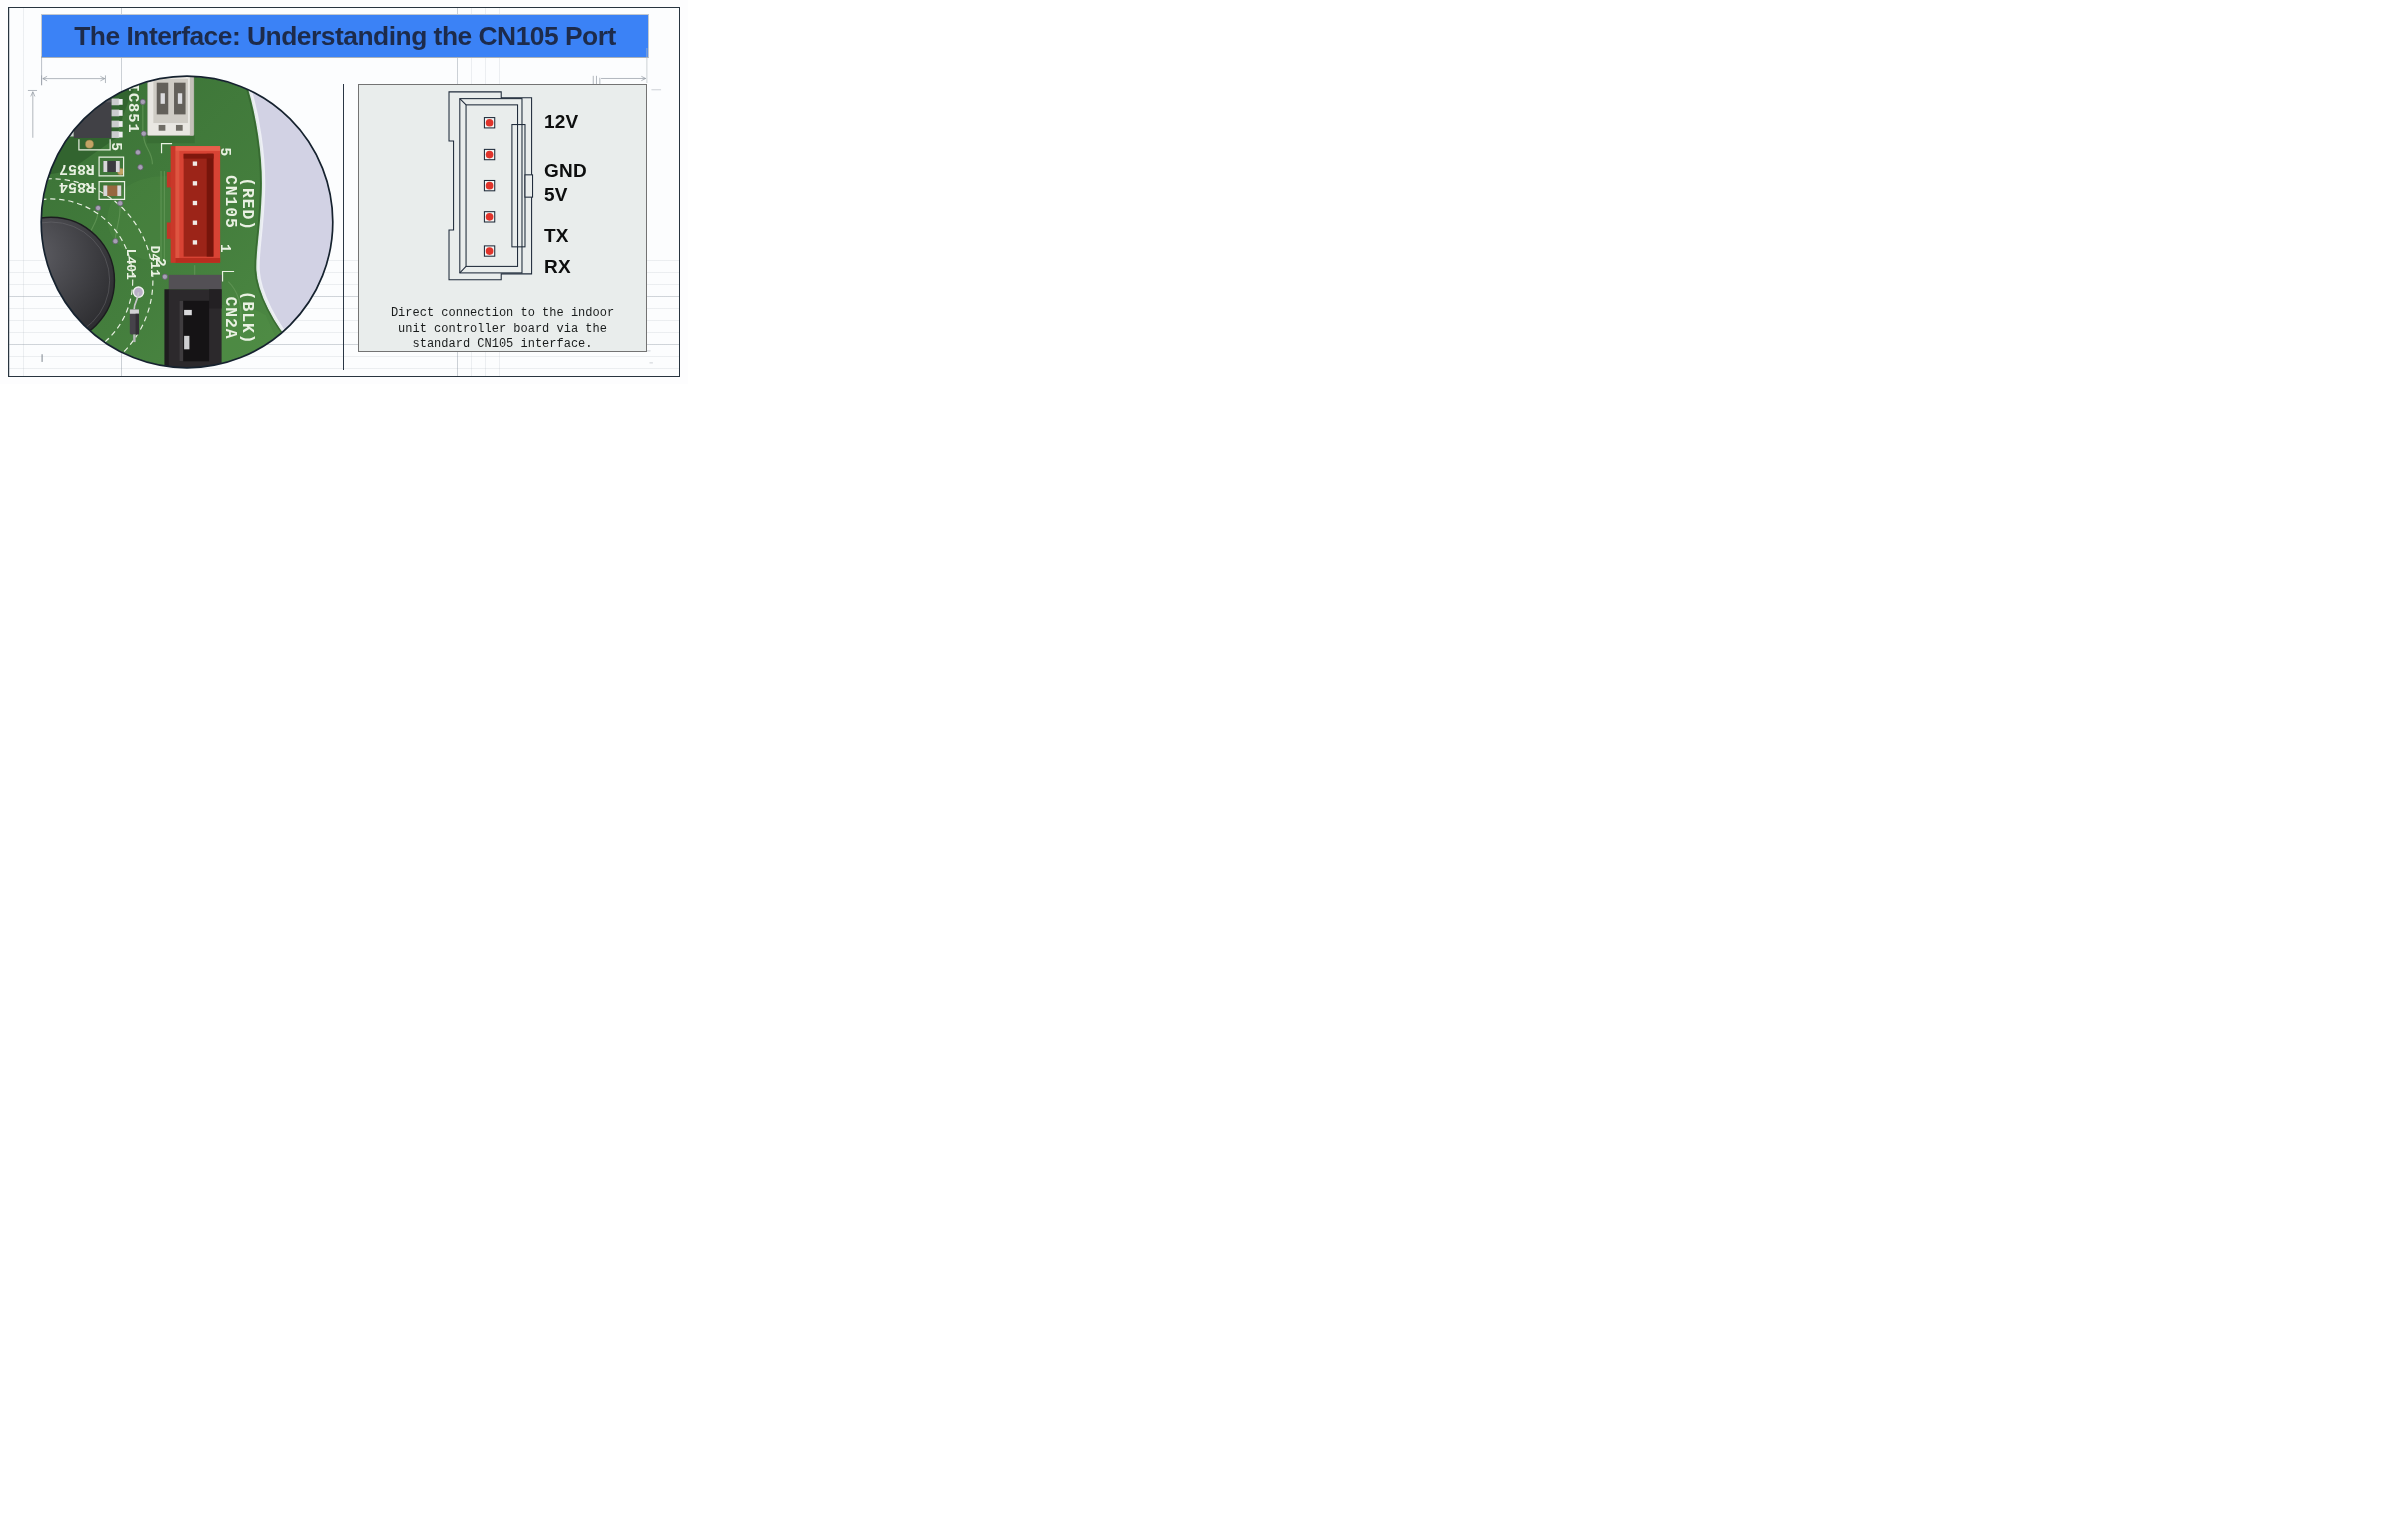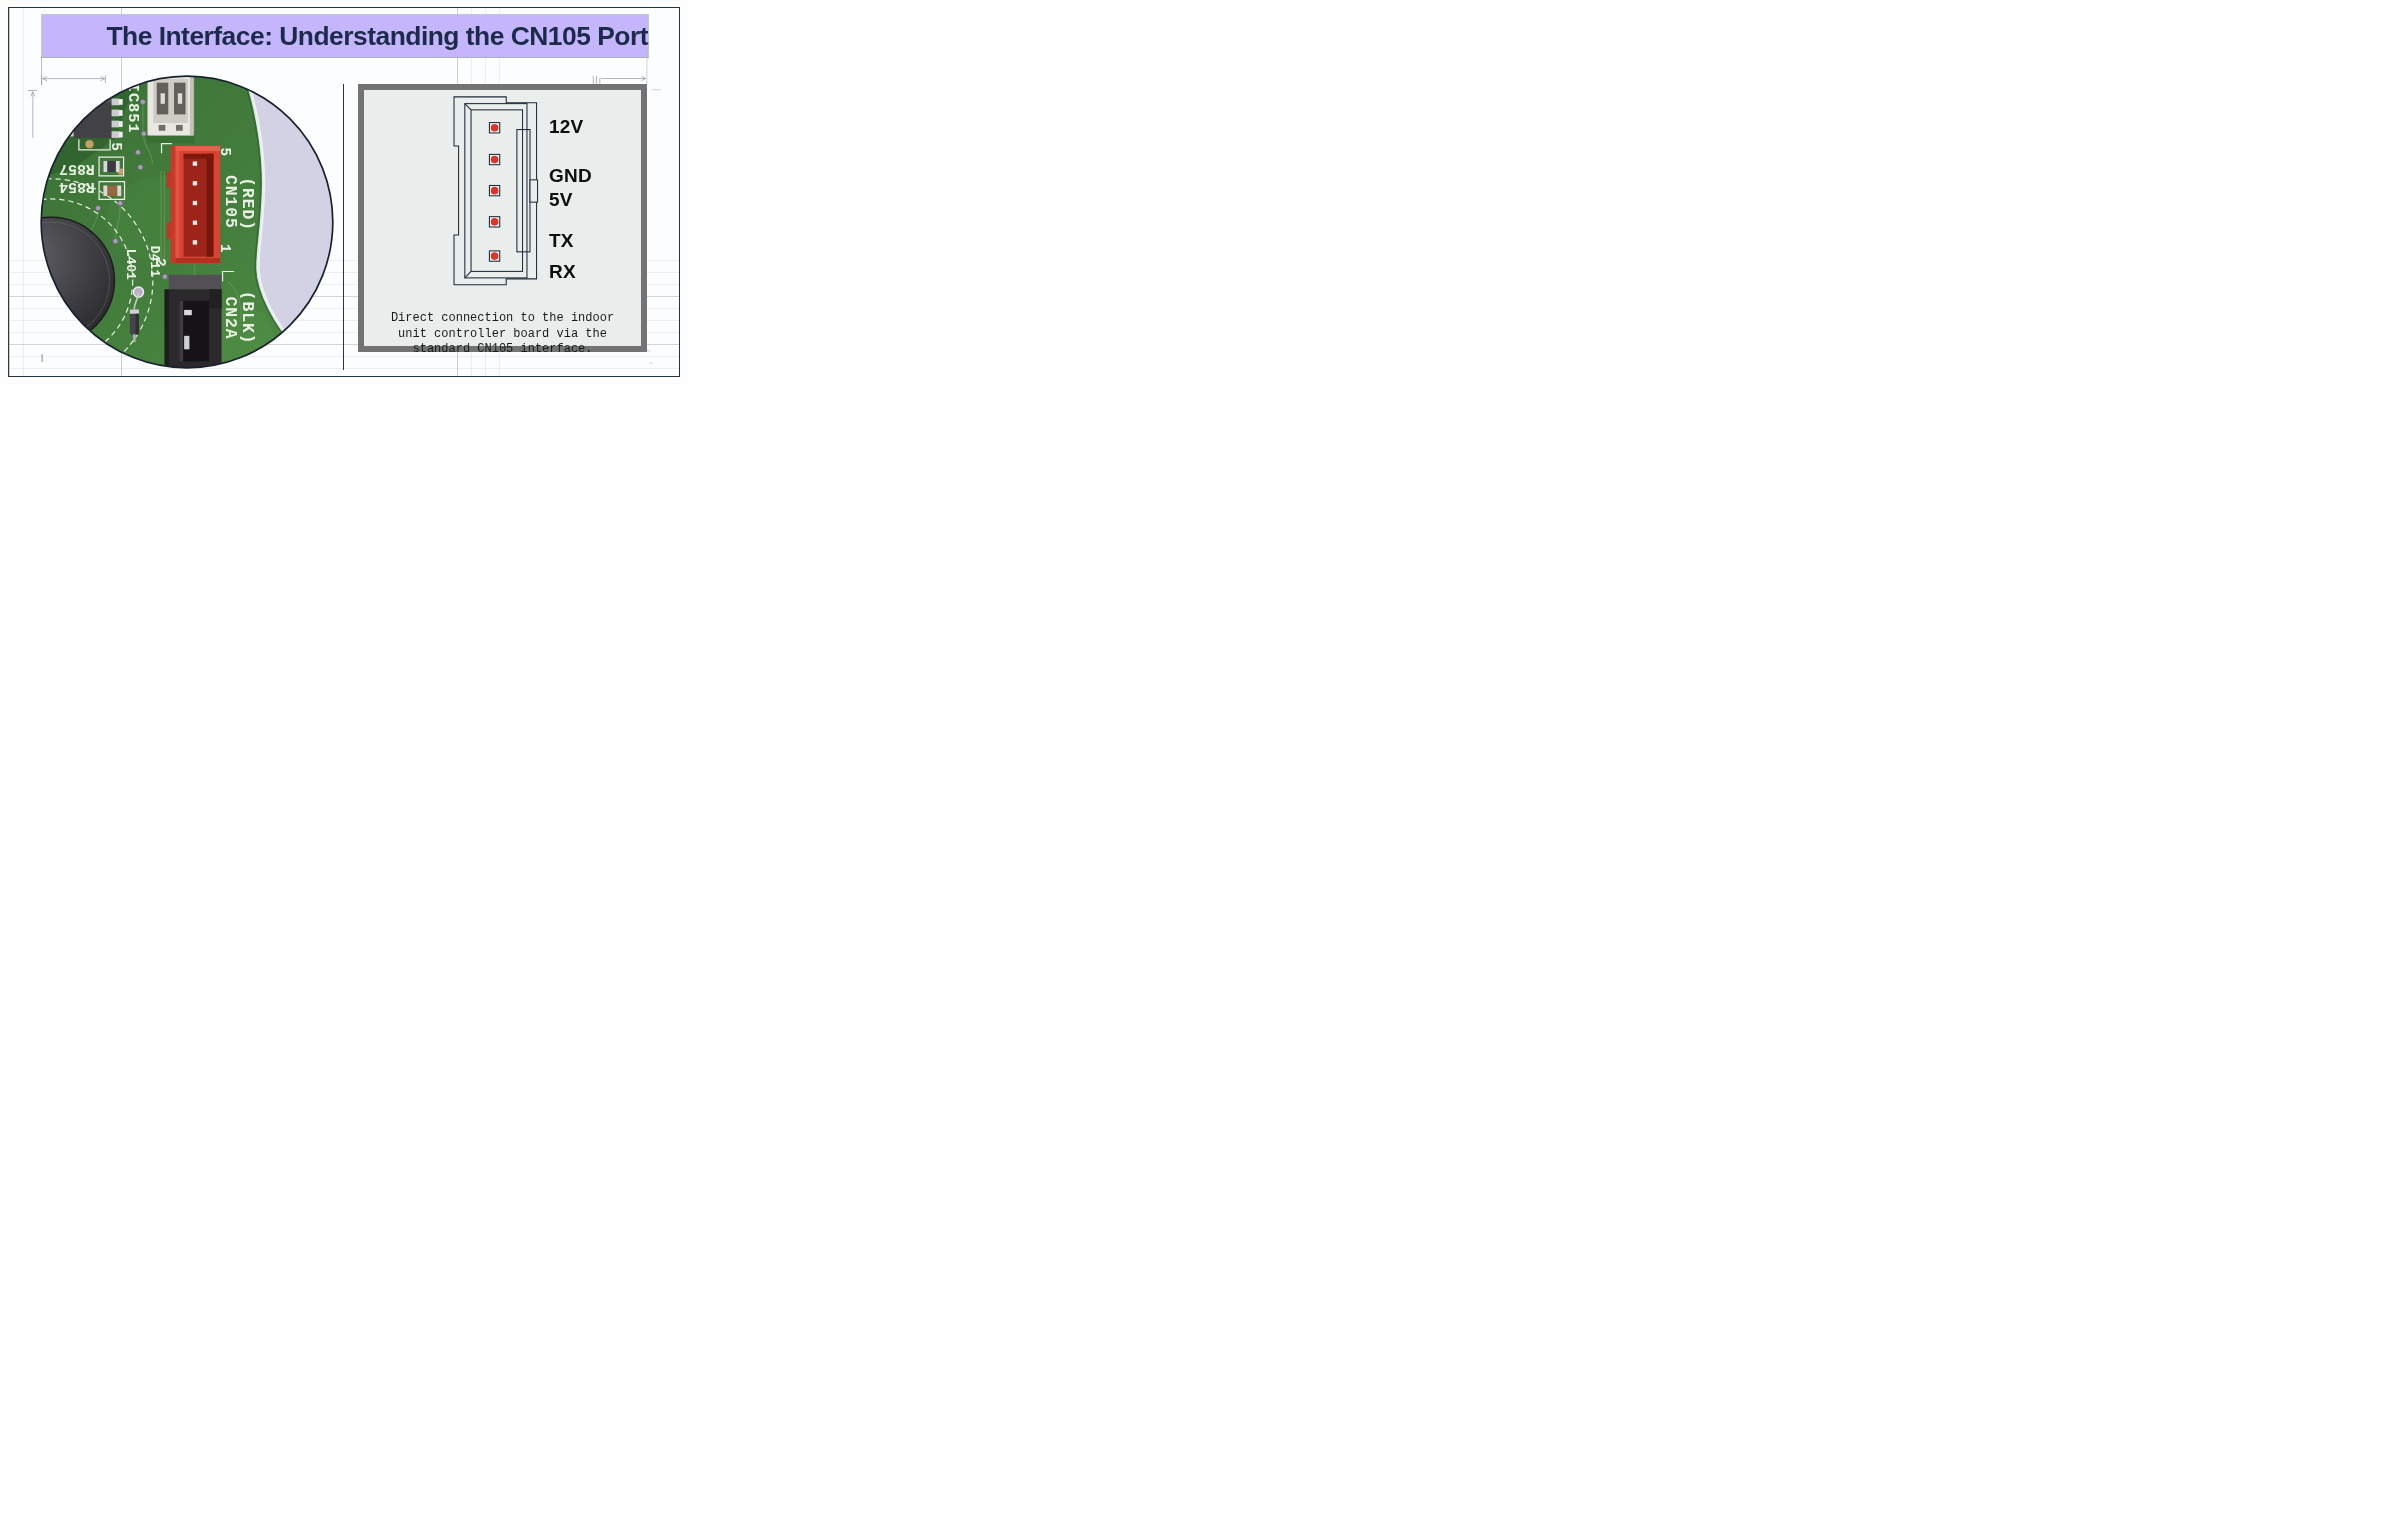--- a/index.html
+++ b/index.html
@@ -7,26 +7,26 @@
           font-family:"Liberation Sans",sans-serif;}
   .frame{position:absolute;left:8.2px;top:6.7px;width:670px;height:368px;
          border:1.2px solid #28343f;
          background-color:#fcfdfe;
          background-image:
            repeating-linear-gradient(to right, rgba(120,132,144,.28) 0 0.5px, transparent 0.5px 56px),
            repeating-linear-gradient(to bottom, rgba(120,132,144,.24) 0 0.5px, transparent 0.5px 48px),
            repeating-linear-gradient(to right, rgba(150,160,172,.16) 0 0.5px, transparent 0.5px 14px),
            repeating-linear-gradient(to bottom, rgba(150,160,172,.16) 0 0.5px, transparent 0.5px 12px);}
   .title-band{position:absolute;left:41px;top:14.4px;width:606px;height:42px;
-              background:#c4b5fd;border:0.5px solid #c2c8cf;border-bottom-color:#aab1b9;
-              display:flex;align-items:center;justify-content:flex-end;}
+              background:#3b82f6;border:0.5px solid #c2c8cf;border-bottom-color:#aab1b9;
+              display:flex;align-items:center;justify-content:center;}
   .title-band h1{margin:0;font-size:26.4px;font-weight:700;letter-spacing:-0.5px;color:#1d2b4b;white-space:nowrap;}
   .divider{position:absolute;left:343px;top:84px;width:1.2px;height:286px;background:#2a3644;}
   .panel{position:absolute;left:358px;top:84px;width:289px;height:268px;
-         background:#e9edec;border:6px solid #737373;box-sizing:border-box;}
+         background:#e9edec;border:1px solid #737373;box-sizing:border-box;}
   .pin-label{position:absolute;left:185px;height:20px;line-height:20px;
              font-size:19px;font-weight:700;color:#0d0e0e;letter-spacing:0.2px;}
   .pl-0{top:27px;} .pl-1{top:76px;} .pl-2{top:100px;} .pl-3{top:122px;margin-top:19px;} .pl-4{top:172px;}
   .caption{position:absolute;left:0;right:0;top:221px;text-align:center;
            font-family:"Liberation Mono",monospace;font-size:12px;line-height:15.6px;
            color:#191c1c;white-space:pre-line;}
   .circle-wrap{position:absolute;left:40px;top:75px;width:294px;height:294px;}
   svg{display:block;}
   .deco{position:absolute;left:0;top:0;pointer-events:none;}
   .silk{font-family:"Liberation Mono",monospace;font-weight:700;fill:#e9f1e2;}

